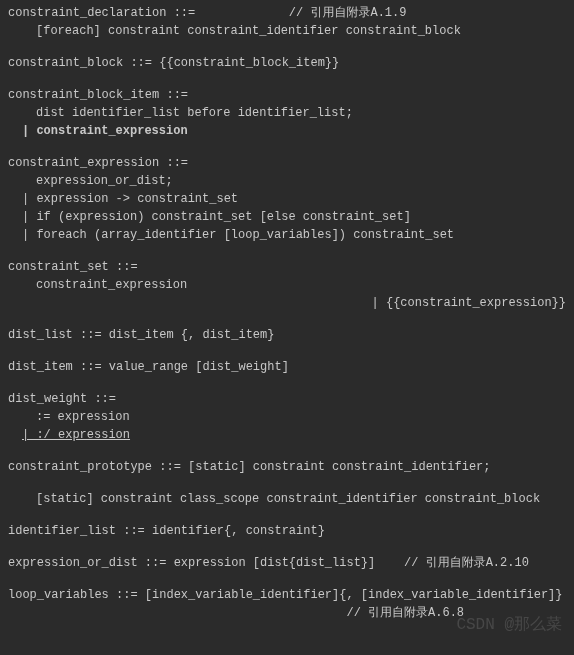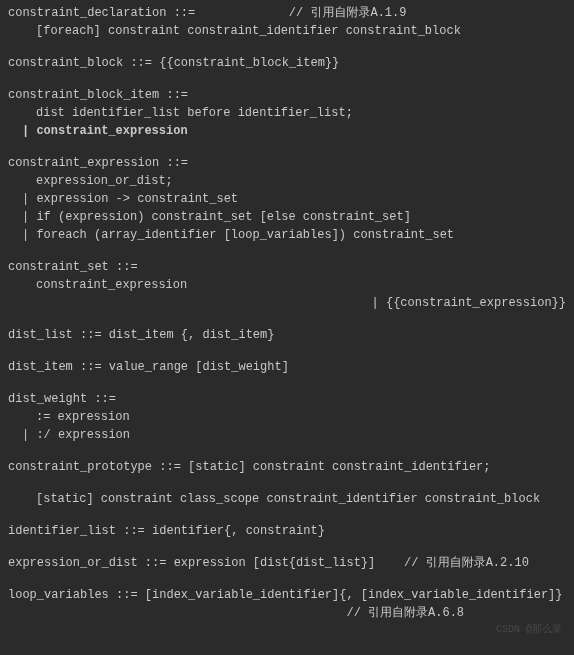--- a/index.html
+++ b/index.html
@@ -30,38 +30,38 @@
       display: block;
     }
     .indent {
       padding-left: 28px;
     }
     .watermark {
       position: absolute;
       bottom: 18px;
       right: 12px;
       color: rgba(200, 200, 200, 0.18);
-      font-size: 10px;
+      font-size: 16px;
       pointer-events: none;
       user-select: none;
       margin-left: 37px;
     }
   </style>
 </head>
 <body>
 
 <div id="content">
     <div class="code-block"><span class="line">constraint_declaration ::=             // 引用自附录A.1.9</span><span class="line indent">[foreach] constraint constraint_identifier constraint_block</span></div>
     <div class="code-block"><span class="line">constraint_block ::= {{constraint_block_item}}</span></div>
     <div class="code-block"><span class="line">constraint_block_item ::=</span><span class="line indent">dist identifier_list before identifier_list;</span><span class="line" style="padding-left: 14px; font-weight: bold;">| constraint_expression</span></div>
     <div class="code-block"><span class="line">constraint_expression ::=</span><span class="line indent">expression_or_dist;</span><span class="line" style="padding-left: 14px;">| expression -&gt; constraint_set</span><span class="line" style="padding-left: 14px;">| if (expression) constraint_set [else constraint_set]</span><span class="line" style="padding-left: 14px;">| foreach (array_identifier [loop_variables]) constraint_set</span></div>
     <div class="code-block"><span class="line">constraint_set ::=</span><span class="line indent">constraint_expression</span><span class="line" style="padding-left: 14px; text-align: right;">| {{constraint_expression}}</span></div>
     <div class="code-block"><span class="line">dist_list ::= dist_item {, dist_item}</span></div>
     <div class="code-block"><span class="line">dist_item ::= value_range [dist_weight]</span></div>
-    <div class="code-block"><span class="line">dist_weight ::=</span><span class="line indent">:= expression</span><span class="line" style="padding-left: 14px;">| :/ expression</span></div>
+    <div class="code-block"><span class="line">dist_weight ::=</span><span class="line indent">:= expression</span><span class="line" style="padding-left: 14px; text-decoration: underline;">| :/ expression</span></div>
     <div class="code-block"><span class="line">constraint_prototype ::= [static] constraint constraint_identifier;</span></div>
     <div class="code-block"><span class="line indent">[static] constraint class_scope constraint_identifier constraint_block</span></div>
     <div class="code-block"><span class="line">identifier_list ::= identifier{, constraint}</span></div>
     <div class="code-block"><span class="line">expression_or_dist ::= expression [dist{dist_list}]    // 引用自附录A.2.10</span></div>
     <div class="code-block"><span class="line">loop_variables ::= [index_variable_identifier]{, [index_variable_identifier]}</span><span class="line">                                               // 引用自附录A.6.8</span></div>
   </div>
 
 <div class="watermark">CSDN @那么菜</div>
 
 </body></html>

